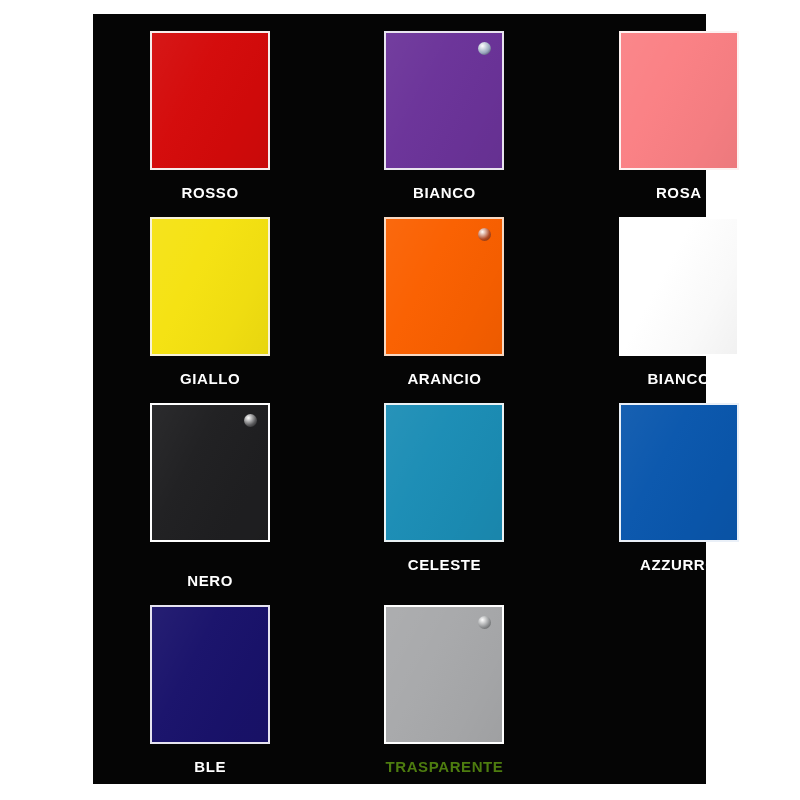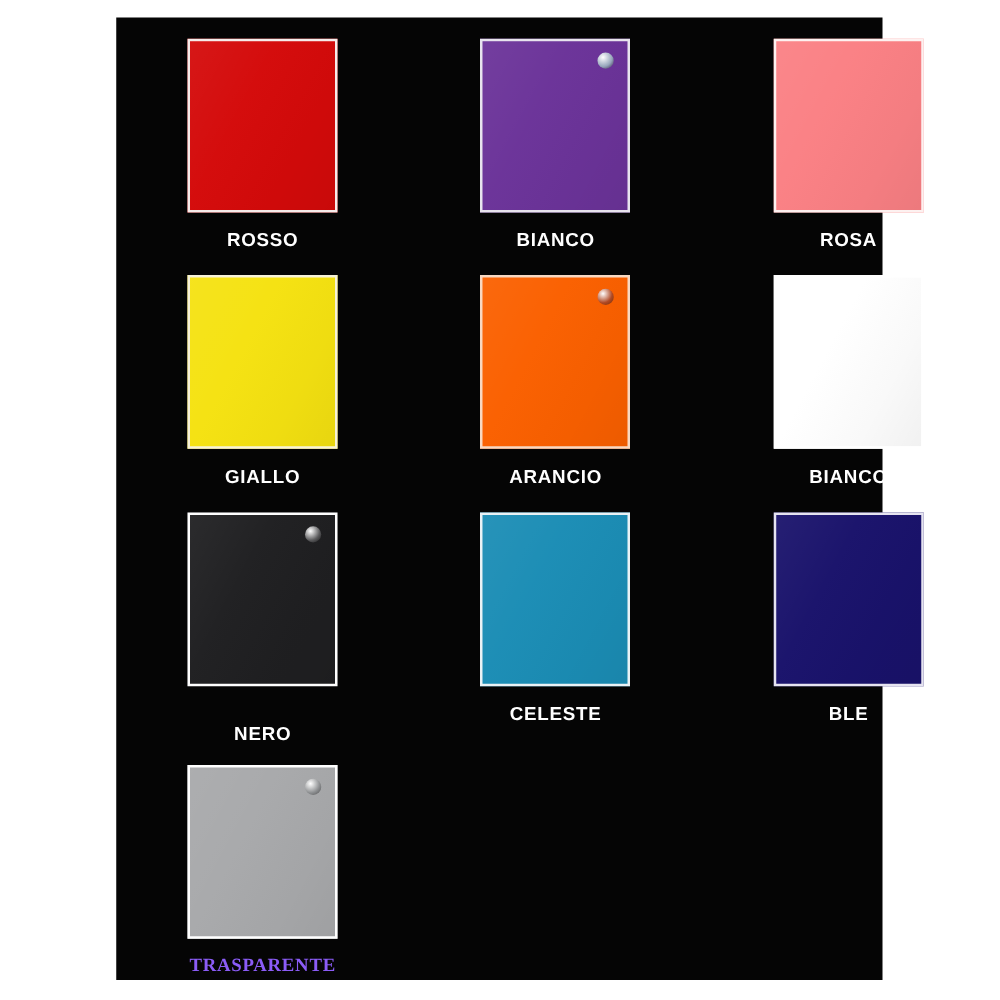--- a/index.html
+++ b/index.html
@@ -160,33 +160,39 @@
       <div class="label" style="color: rgb(255, 255, 255); margin-top: 31px;">NERO</div>
     </div>
 
     <div class="cell">
       <div class="swatch" style="background: rgb(27, 141, 181); border-color: rgb(234, 242, 245);">
         
       </div>
       <div class="label" style="color: rgb(255, 255, 255);">CELESTE</div>
     </div>
 
+    <div class="cell">
+      <div class="swatch" style="background: rgb(10, 87, 173); border-color: rgb(234, 240, 248);">
+        
+      </div>
+      <div class="label" style="color: rgb(255, 255, 255);">AZZURRO</div>
+    </div>
 
     <div class="cell">
       <div class="swatch" style="background: rgb(25, 18, 107); border-color: rgb(230, 228, 240);">
         
       </div>
       <div class="label" style="color: rgb(255, 255, 255);">BLE</div>
     </div>
 
     <div class="cell">
       <div class="swatch" style="background: rgb(168, 169, 171); border-color: rgb(255, 255, 255);">
         <span class="screw" style="display: block; background: radial-gradient(circle at 34% 30%, rgb(255, 255, 255) 0%, rgb(142, 144, 146) 58%, rgba(0, 0, 0, 0.55) 100%);"></span>
       </div>
-      <div class="label" style="color: #8b5cf6; font-family: Liberation Serif, serif;">TRASPARENTE</div>
+      <div class="label" style="color: #4d7c0f;">TRASPARENTE</div>
     </div>
 
 
     <div class="cell empty">
       
     </div>
     <div class="cell empty">
       
     </div>
 

